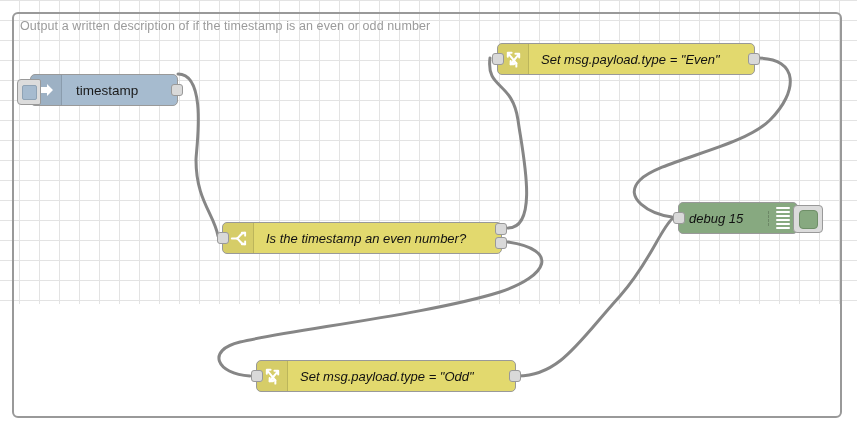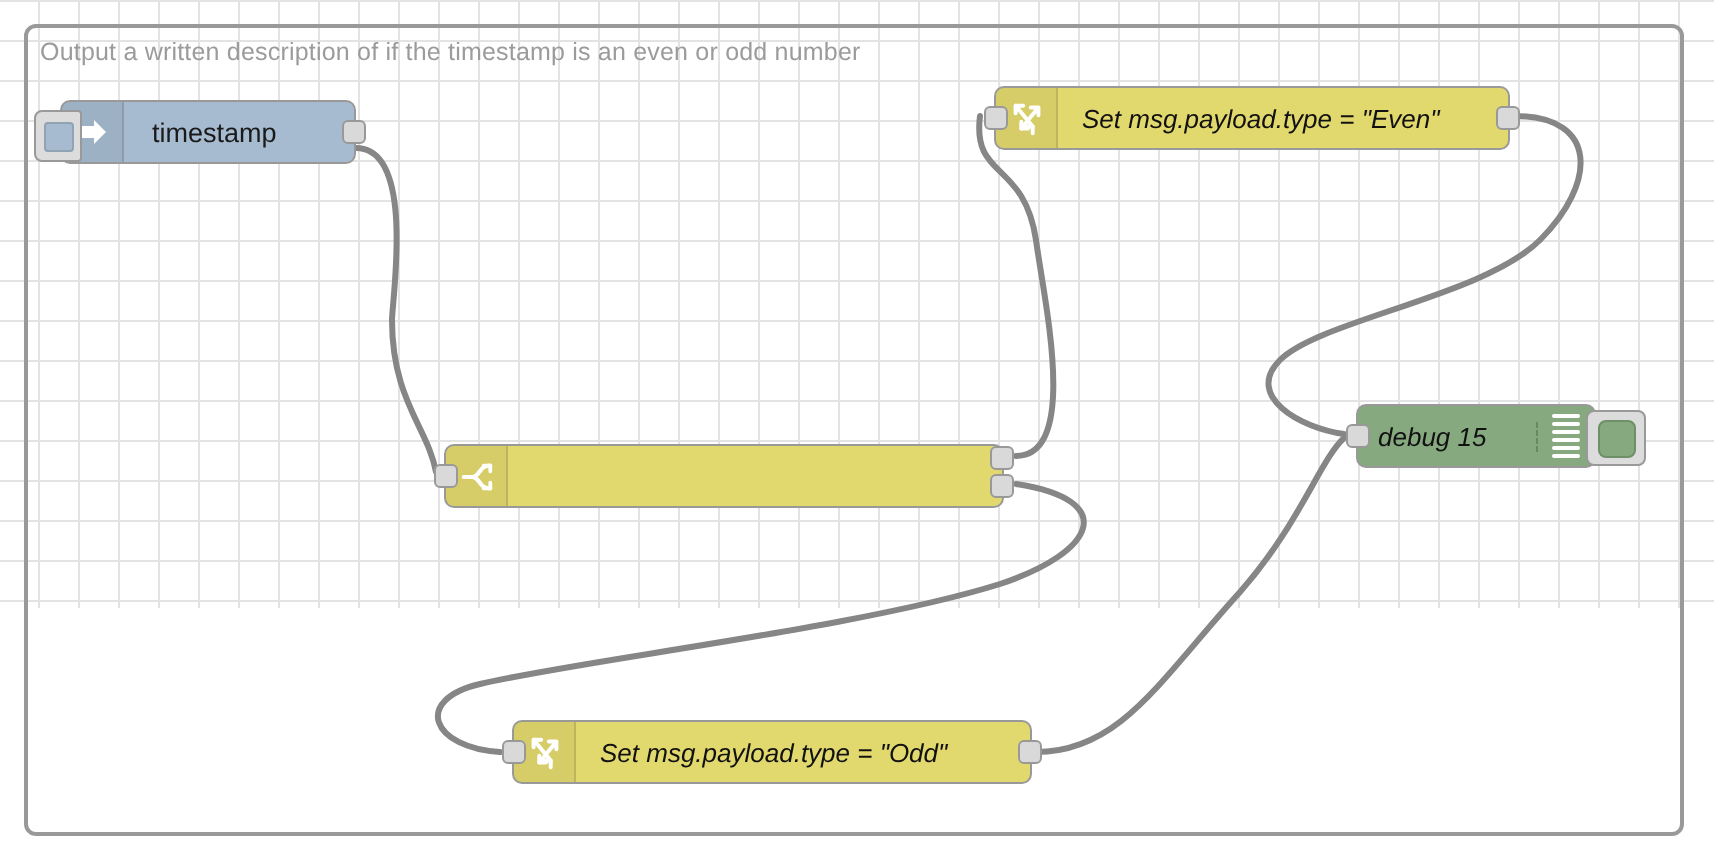--- a/index.html
+++ b/index.html
@@ -59,21 +59,21 @@
     flex:1 1 auto;
     padding:0 12px;
     font-size:13px;
     font-style:italic;
     color:#111;
     white-space:nowrap;
     overflow:hidden;
   }
   
   #node-inject{
-    left:30px;top:50px;width:148px;
+    left:30px;top:74px;width:148px;
     background:#a6bbcf;
   }
   #node-inject .label{font-style:normal;font-size:13.5px;color:#1a1a1a;padding-left:14px;}
   .inject-btn{
     position:absolute;left:-14px;top:4px;
     width:22px;height:24px;
     background:#dcdcdc;
     border:1px solid #999;
     border-radius:4px 2px 2px 4px;
     display:flex;align-items:center;justify-content:center;
@@ -169,20 +169,21 @@
   <div class="node" id="node-switch">
     <div class="port in" style="top:9px;"></div>
     <div class="icon-box">
       <svg class="ico" width="19" height="19" viewBox="0 0 20 20">
         <path d="M17 4 C11 4 12 9 8 10 C12 11 11 16 17 16" stroke="#fff" stroke-width="2.1" fill="none" stroke-linecap="round"></path>
         <path d="M8 10 L3 10" stroke="#fff" stroke-width="2.1" stroke-linecap="round"></path>
         <path d="M17 4 L13.5 4 M17 4 L17 7" stroke="#fff" stroke-width="2" stroke-linecap="round" fill="none"></path>
         <path d="M17 16 L13.5 16 M17 16 L17 13" stroke="#fff" stroke-width="2" stroke-linecap="round" fill="none"></path>
       </svg>
     </div>
+    <div class="label">Is the timestamp an even number?</div>
     <div class="port out" style="top:0px;"></div>
     <div class="port out" style="top:14px;"></div>
   </div>
 
   <div class="node node-change" id="node-odd">
     <div class="port in" style="top:9px;"></div>
     <div class="icon-box">
       <svg class="ico" width="19" height="19" viewBox="0 0 20 20">
         <path d="M4 3 L13 14 M4 3 L4 7 M4 3 L8 3" stroke="#fff" stroke-width="2.1" fill="none" stroke-linecap="round"></path>
         <path d="M16 4 L7 15 M16 4 L12 4 M16 4 L16 8" stroke="#fff" stroke-width="2.1" fill="none" stroke-linecap="round"></path>

